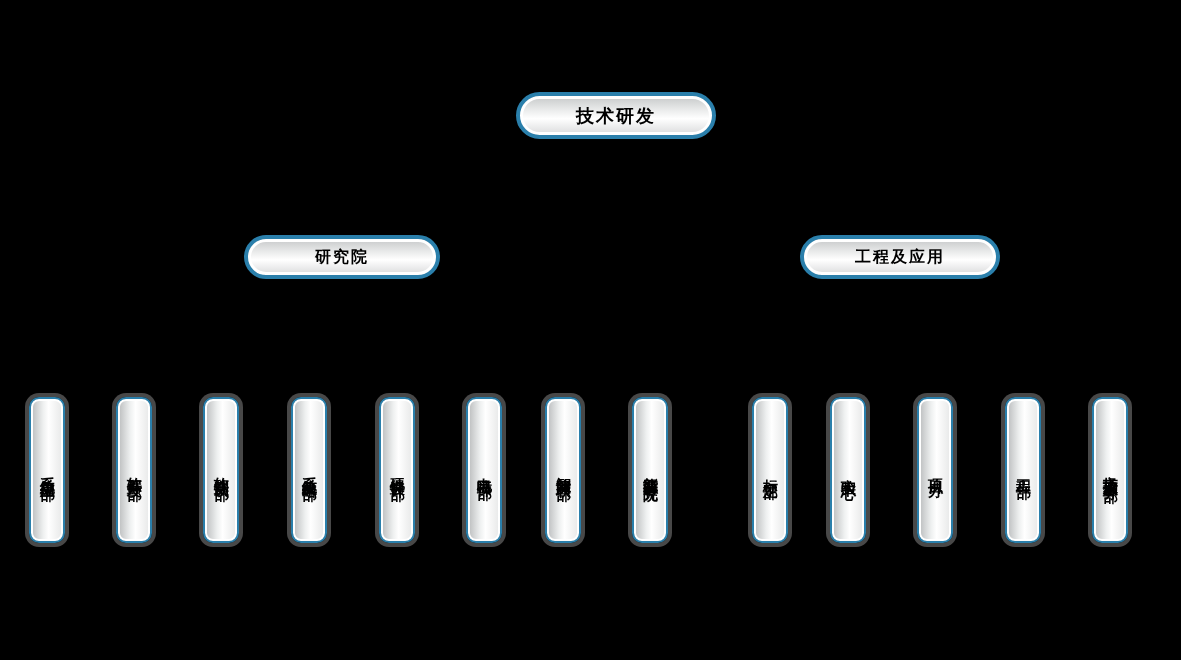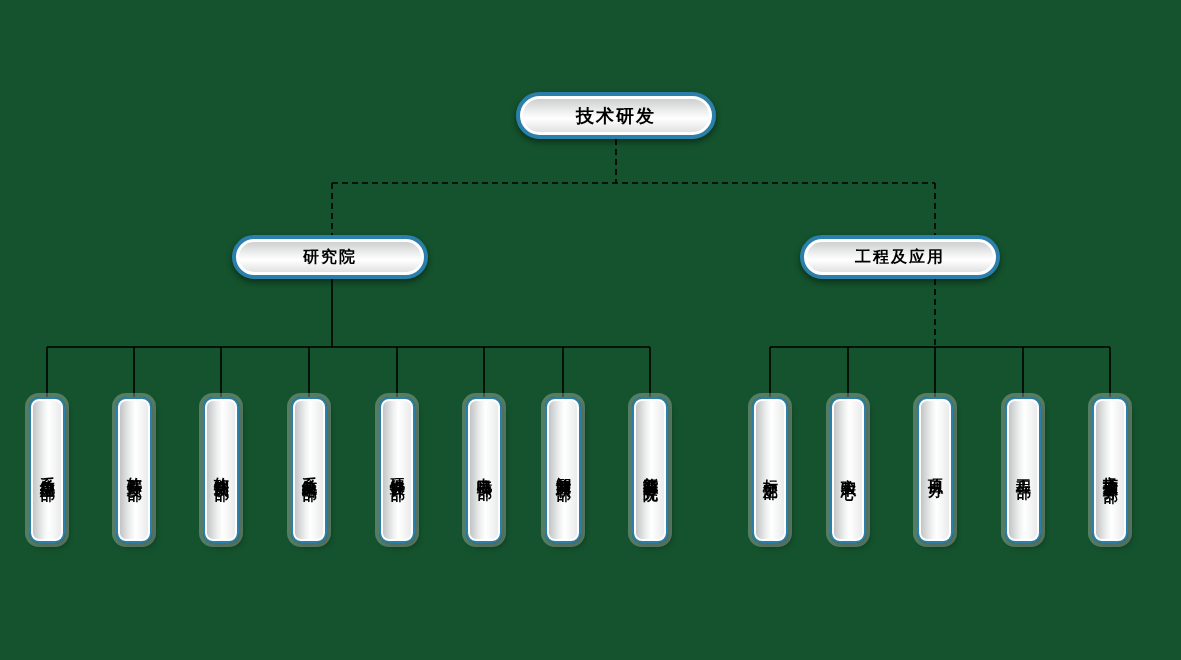--- a/index.html
+++ b/index.html
@@ -5,21 +5,21 @@
   html, body {
     margin: 0;
     padding: 0;
     background: #ffffff;
     font-family: "DejaVu Sans", "Liberation Sans", sans-serif;
   }
   #stage {
     position: relative;
     width: 1181px;
     height: 660px;
-    background: #14532d;
+    background: #000000;
     overflow: hidden;
   }
   #connector-layer {
     position: absolute;
     left: 0;
     top: 0;
     width: 1181px;
     height: 660px;
   }
   .pill {
@@ -94,21 +94,21 @@
       <line x1="935" y1="347" x2="935" y2="398"></line>
       <line x1="1023" y1="347" x2="1023" y2="398"></line>
       <line x1="1110" y1="347" x2="1110" y2="398"></line>
     </g>
   </svg>
 
   <div class="pill root" style="left:516px; top:92px; width:200px; height:47px;">
     <span>技术研发</span>
   </div>
 
-  <div class="pill branch" style="left:232px; top:235px; width:196px; height:44px;">
+  <div class="pill branch" style="left:244px; top:235px; width:196px; height:44px;">
     <span>研究院</span>
   </div>
   <div class="pill branch" style="left:800px; top:235px; width:200px; height:44px;">
     <span>工程及应用</span>
   </div>
 
   <div class="vnode" style="left:29px;  top:397px;">
     <span class="vtext">系统应用部</span>
   </div>
   <div class="vnode" style="left:116px; top:397px;">

